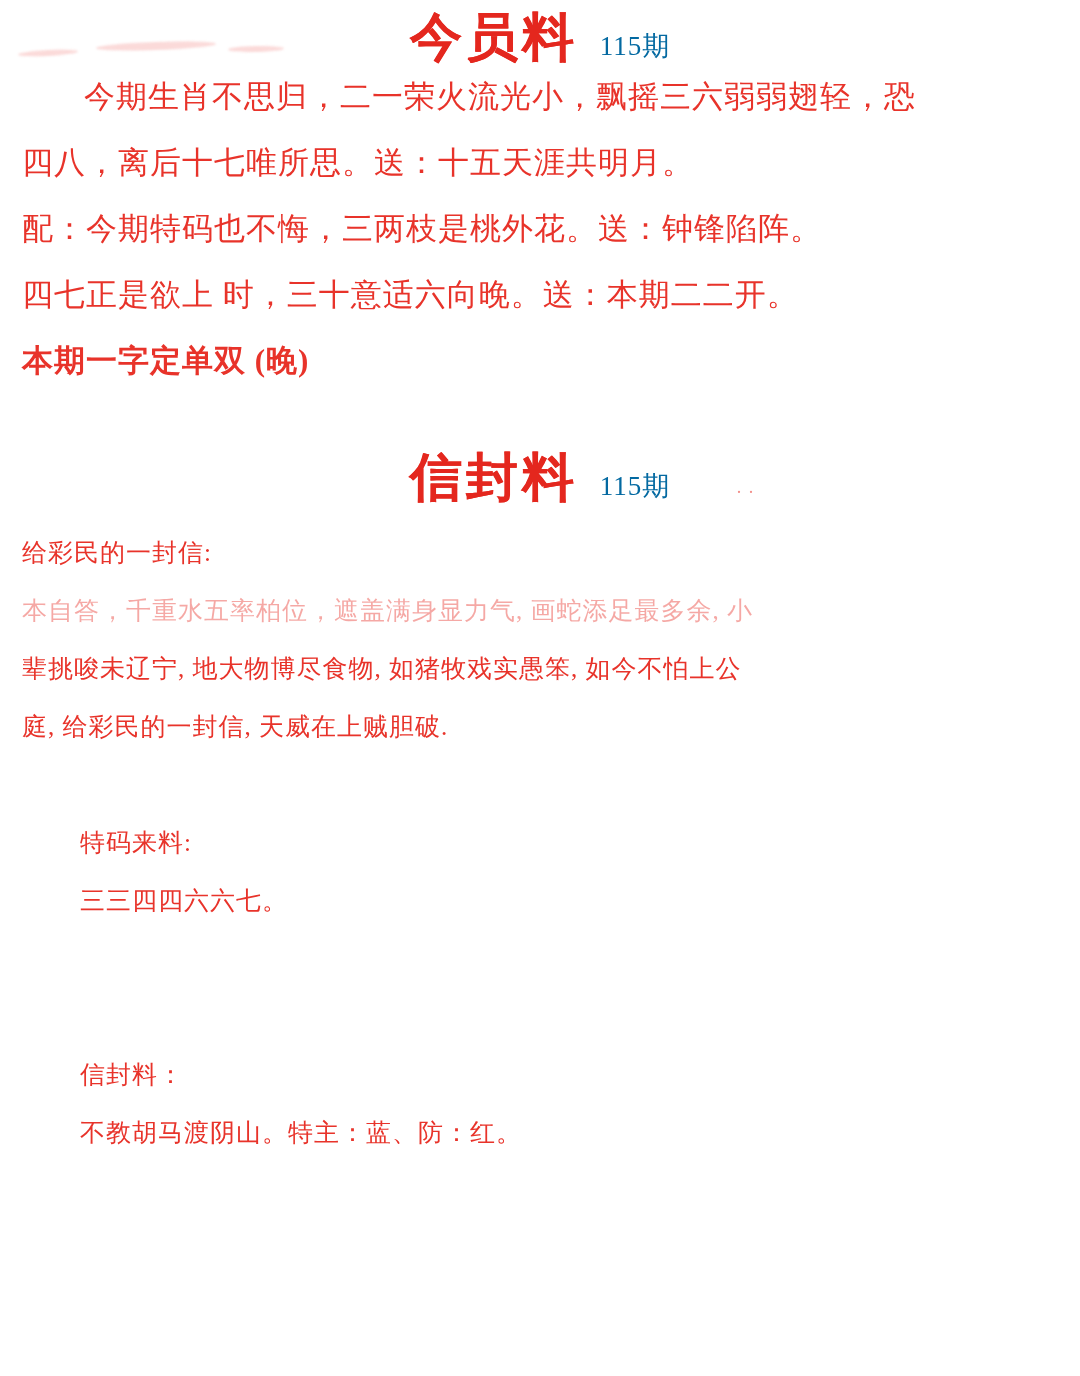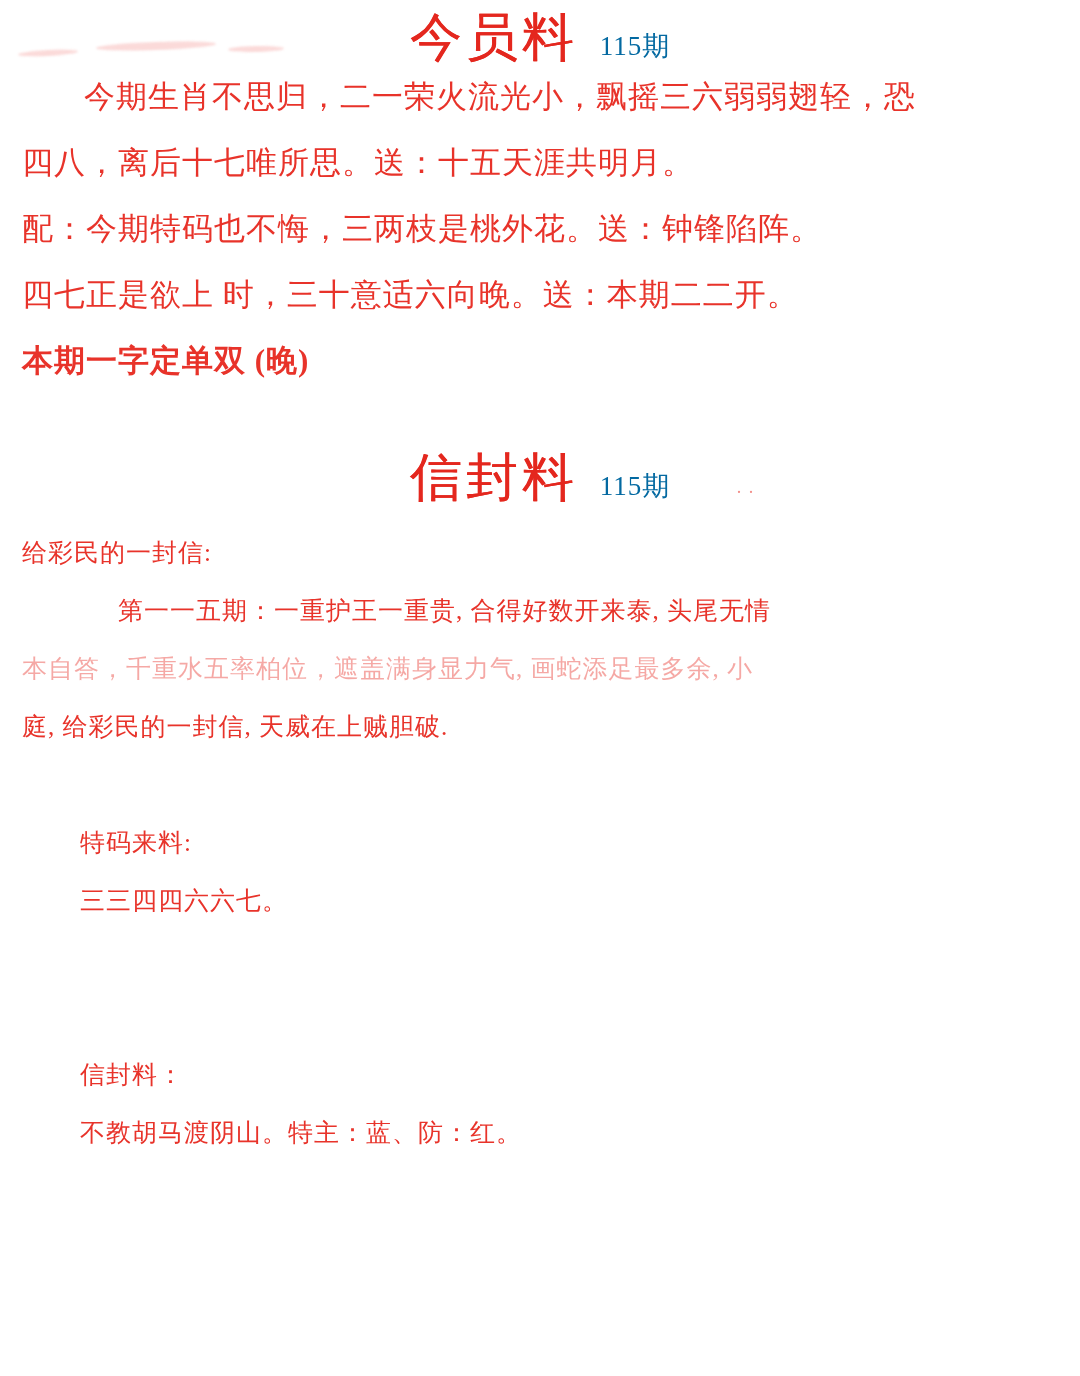--- a/index.html
+++ b/index.html
@@ -44,21 +44,21 @@
 
   
   .title-row {
     display: flex;
     align-items: flex-end;
     justify-content: center;
     gap: 22px;
   }
   .big-title {
     font-size: 52px;
-    font-weight: normal;
+    font-weight: bold;
     letter-spacing: 4px;
     line-height: 1;
     color: #e4271e;
     text-shadow: 0.5px 0 0 #e4271e;
   }
   .issue {
     font-size: 27px;
     line-height: 1;
     padding-bottom: 4px;
     letter-spacing: 1px;
@@ -118,22 +118,22 @@
   <div class="section2">
     <div class="title-row t2">
       <span class="big-title">信封料</span>
       <span class="issue">115期</span>
     </div>
 
     <div class="spacer-2"></div>
 
     <div class="block">
       <div class="line">给彩民的一封信:</div>
-      <div class="line indent2">第一一五期：一重护王一重贵, 合得好数开来泰, 头尾无情</div>
       <div class="line faded">本自答，千重水五率柏位，遮盖满身显力气, 画蛇添足最多余, 小</div>
+      <div class="line">辈挑唆未辽宁, 地大物博尽食物, 如猪牧戏实愚笨, 如今不怕上公</div>
       <div class="line">庭, 给彩民的一封信, 天威在上贼胆破.</div>
 
       <div class="line">
         <span>特码来料:</span>
         <span>三三四四六六七。</span>
       </div>
 
       <div class="line">
         <span>信封料：</span>
         <span>不教胡马渡阴山。特主：蓝、防：红。</span>

